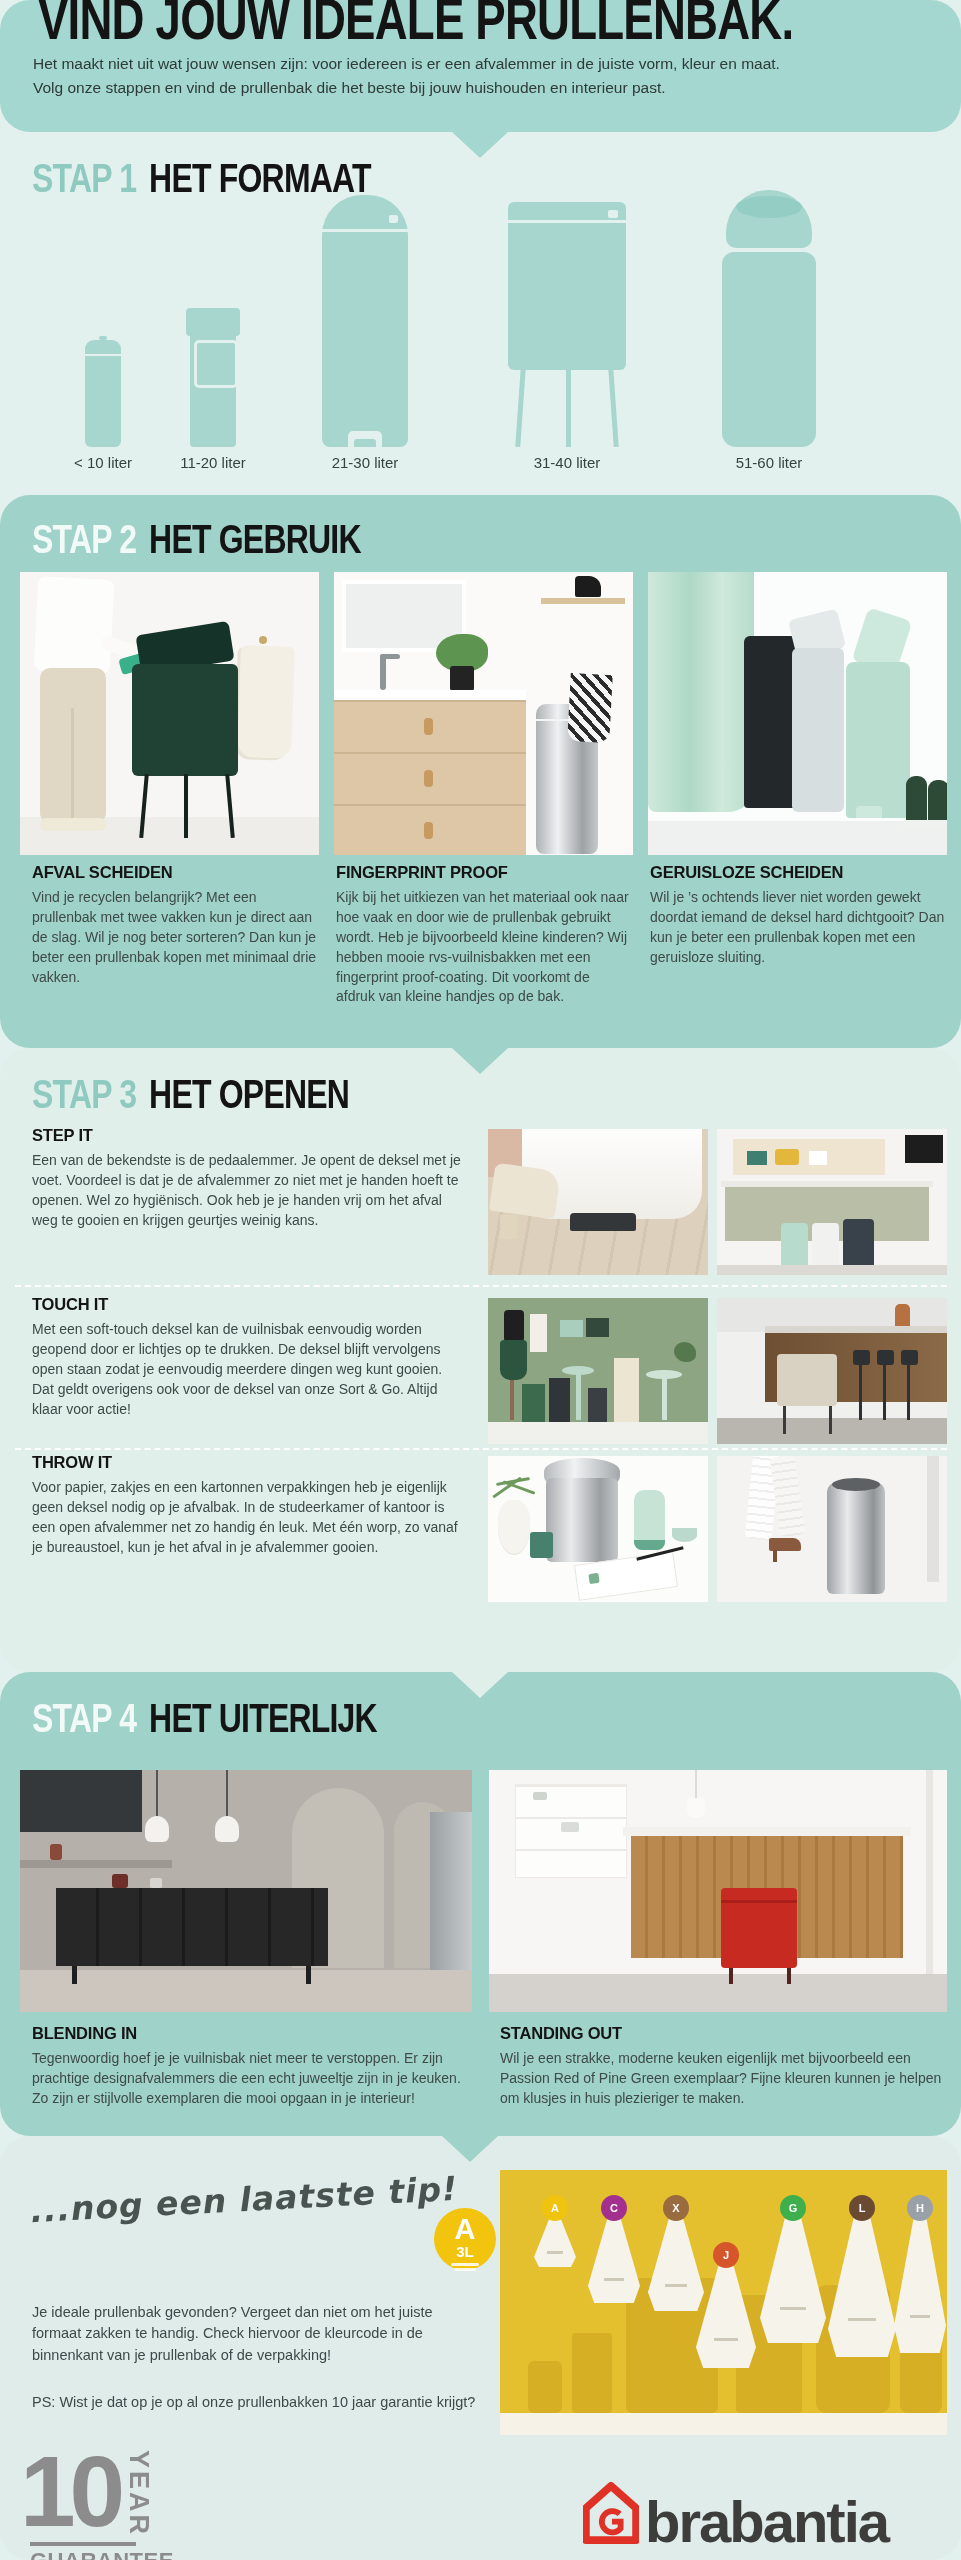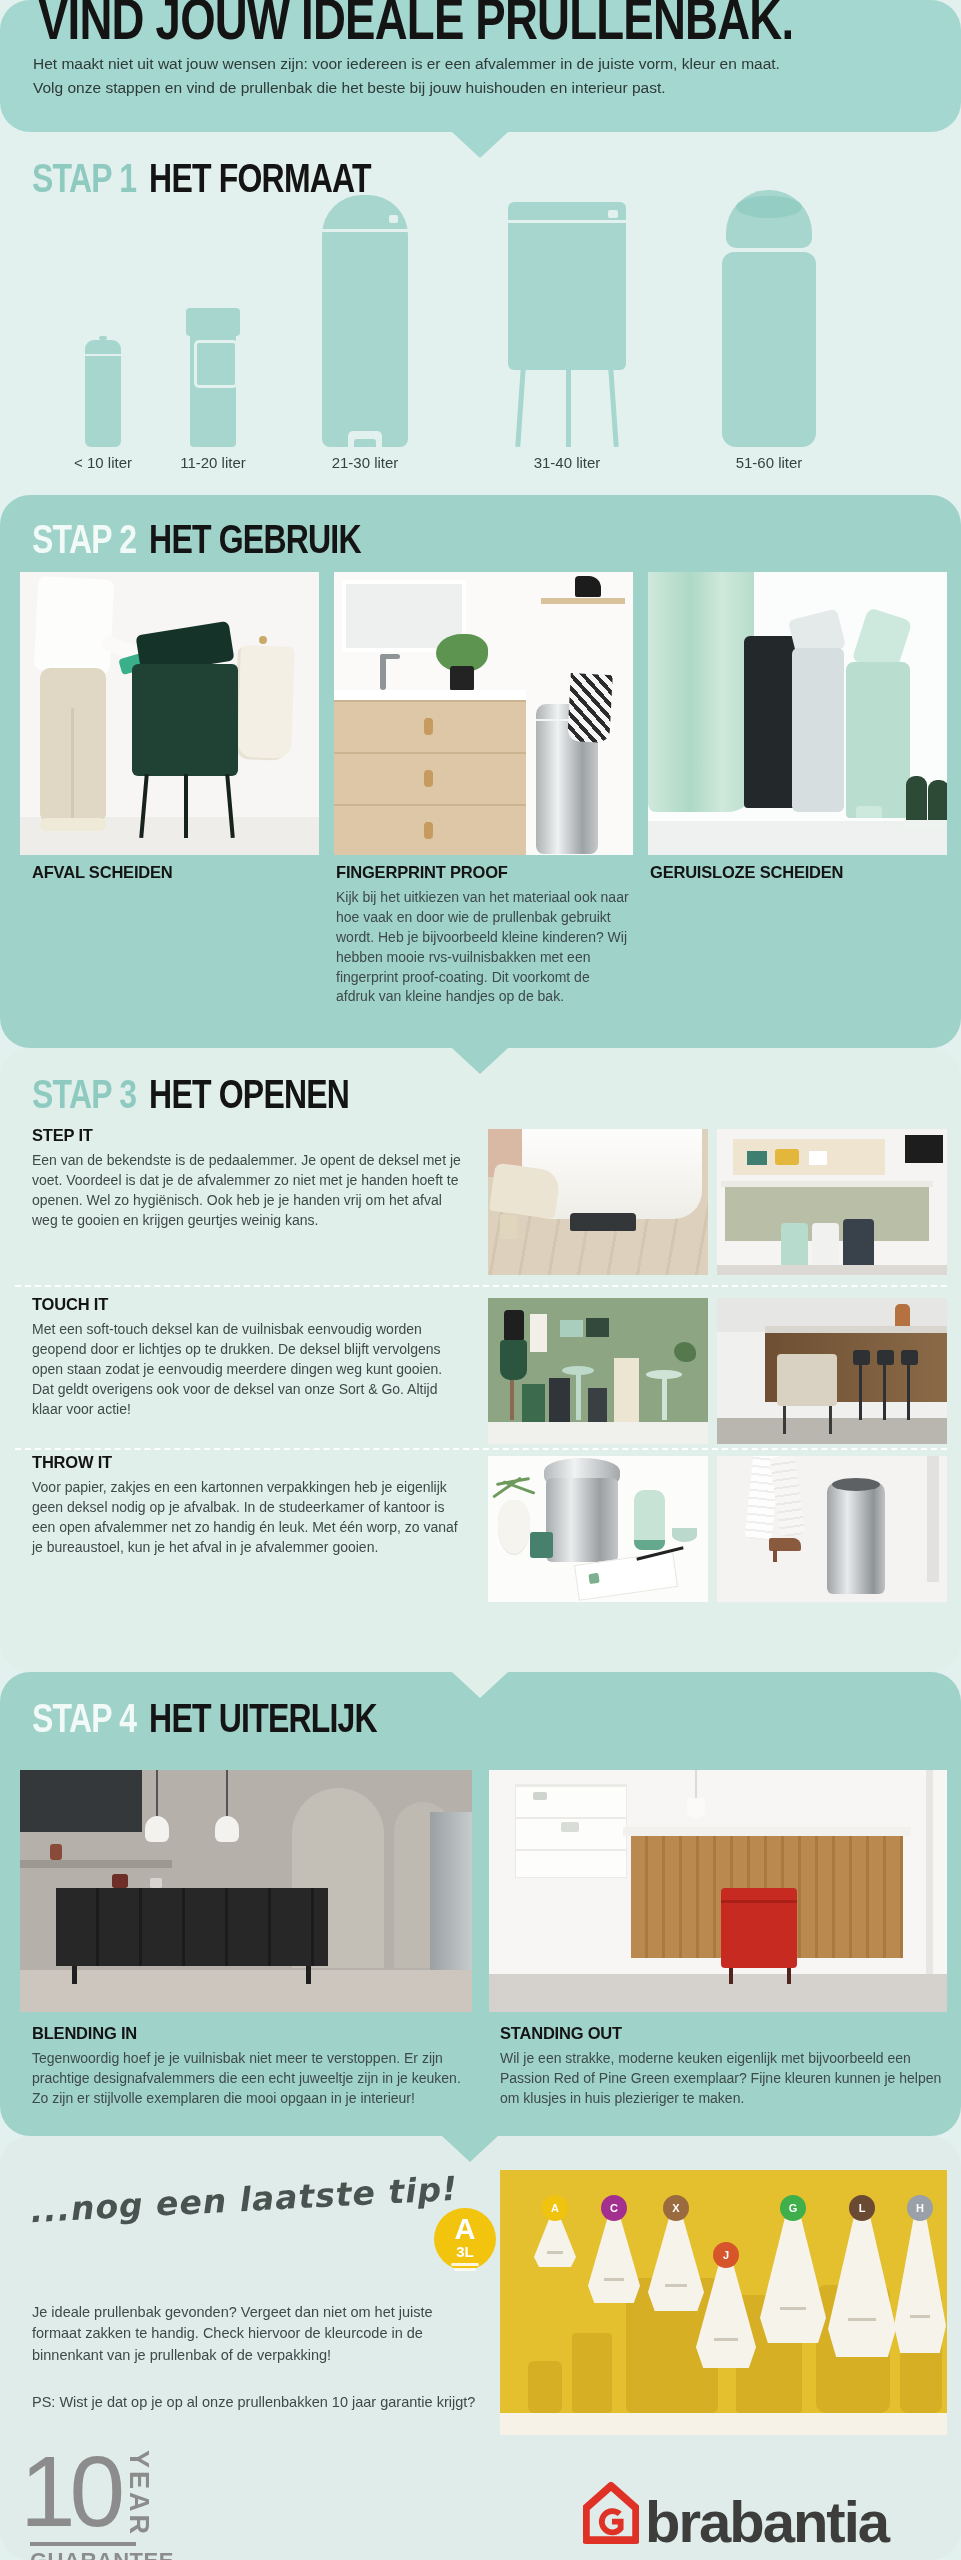--- a/index.html
+++ b/index.html
@@ -265,21 +265,21 @@
   .bag2{left:88px;top:25px;width:52px;height:108px}
   .bag3{left:148px;top:25px;width:56px;height:116px}
   .bag4{left:196px;top:72px;width:60px;height:126px}
   .bag5{left:260px;top:25px;width:66px;height:148px}
   .bag6{left:328px;top:25px;width:68px;height:162px}
   .bag7{left:394px;top:25px;width:52px;height:158px}
 
   
   .ten-logo { position:absolute; left:20px; top:314px; color:#8c8c8c; }
   .ten-row { display:flex; align-items:flex-start; }
-  .ten-num { font-size:100px; font-weight:400; letter-spacing:-6px; line-height:.82;text-align:center; }
+  .ten-num { font-size:100px; font-weight:700; letter-spacing:-6px; line-height:.82;text-align:center; }
   .ten-year { writing-mode:vertical-rl; font-size:27px; font-weight:900; letter-spacing:3px; margin-left:4px; height:88px; }
   .ten-line { width:106px; border-top:4px solid #8c8c8c; margin:4px 0 2px 10px; }
   .ten-guar { display:block; font-size:22px; font-weight:900; letter-spacing:.5px; margin-left:10px; }
   .brand { position:absolute; left:583px; top:346px; display:flex; align-items:flex-end; gap:6px; }
   .brand-name { font-size:58px; font-weight:600; color:#3d3d3c; letter-spacing:-2px; line-height:.9; }
 </style>
 </head>
 <body>
 
 <div class="canvas">
@@ -362,27 +362,29 @@
         <div class="p2c-llid"></div>
         <div class="p2c-light"></div>
       <div class="p2c-mlid"></div>
         <div class="p2c-mint"></div>
       <div class="p2c-boot b1"></div>
         <div class="p2c-boot b2"></div>
         <div class="p2c-sole"></div>
     </div>
     <div class="s2col s2c1">
       <h3 class="colhead">AFVAL SCHEIDEN</h3>
+      <p class="colbody">Vind je recyclen belangrijk? Met een prullenbak met twee vakken kun je direct aan de slag. Wil je nog beter sorteren? Dan kun je beter een prullenbak kopen met minimaal drie vakken.</p>
     </div>
     <div class="s2col s2c2">
       <h3 class="colhead">FINGERPRINT PROOF</h3>
       <p class="colbody">Kijk bij het uitkiezen van het materiaal ook naar hoe vaak en door wie de prullenbak gebruikt wordt. Heb je bijvoorbeeld kleine kinderen? Wij hebben mooie rvs-vuilnisbakken met een fingerprint proof-coating. Dit voorkomt de afdruk van kleine handjes op de bak.</p>
     </div>
     <div class="s2col s2c3">
       <h3 class="colhead">GERUISLOZE SCHEIDEN</h3>
+      <p class="colbody">Wil je ’s ochtends liever niet worden gewekt doordat iemand de deksel hard dichtgooit? Dan kun je beter een prullenbak kopen met een geruisloze sluiting.</p>
     </div>
   </div>
 
   <div class="sec sec-stap3">
     <div class="notch notch-teal2"></div>
     <div class="step-head" style="top:24px">
       <span class="lbl-teal">STAP 3</span>
       <span class="ttl">HET OPENEN</span>
     </div>
 

